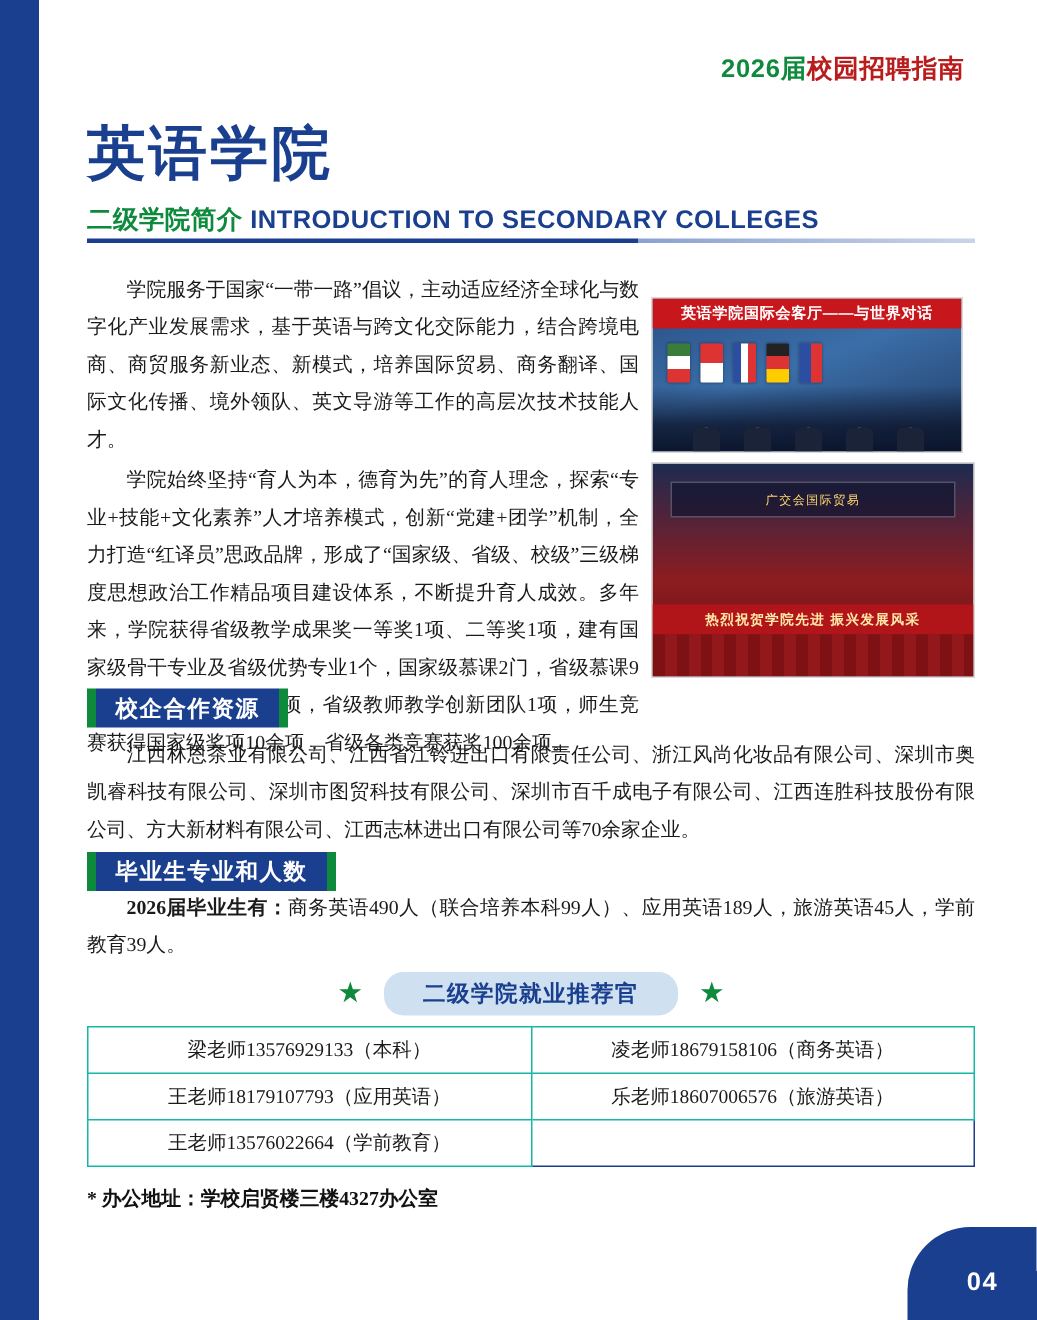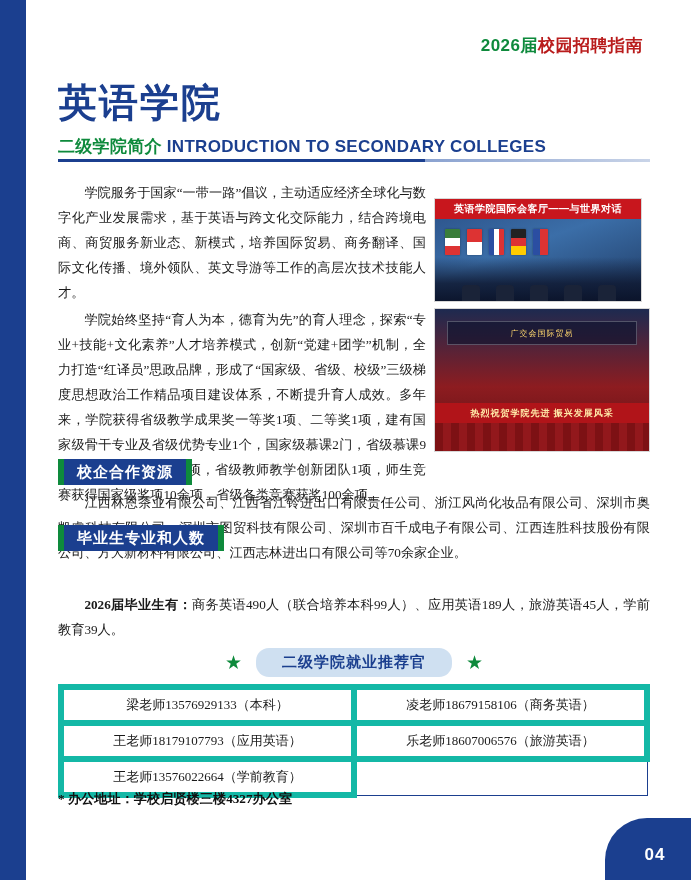--- a/index.html
+++ b/index.html
@@ -130,21 +130,20 @@
     width: 208px;
     height: 104px;
     background: linear-gradient(160deg, #2a4f86 0%, #3b6ea8 45%, #1f3a63 100%);
   }
   .photo-bot {
     left: 434px;
     top: 308px;
     width: 216px;
     height: 144px;
     background: linear-gradient(180deg, #1d2a50 0%, #8d1c20 55%, #5a1014 100%);
-    font-family: Liberation Serif, serif;
   }
   .photo-caption {
     position: absolute;
     left: 0;
     top: 0;
     width: 100%;
     background: #c8161d;
     color: #ffffff;
     font-size: 10px;
     font-weight: bold;
@@ -296,21 +295,21 @@
   
   .contacts {
     position: absolute;
     left: 58px;
     top: 684px;
     width: 592px;
     border: 1px solid #1b3f8f;
     border-collapse: collapse;
   }
   .contacts td {
-    border: 6px solid #14b8a6;
+    border: 1px solid #14b8a6;
     height: 28px;
     text-align: center;
     font-size: 13px;
     color: #1a1a1a;
     font-family: "Liberation Serif", serif;
     width: 50%;
   }
   .contacts td.empty { border: 1px solid #1b3f8f; }
 
   .address {
@@ -383,21 +382,21 @@
   <div class="section-head" style="left:58px; top:459px;">
     <div class="sh-bar"></div>
     <div class="sh-body">校企合作资源</div>
     <div class="sh-tail"></div>
   </div>
 
   <div class="para" style="left:58px; top:490px; width:592px;">
     <p>江西林恩茶业有限公司、江西省江铃进出口有限责任公司、浙江风尚化妆品有限公司、深圳市奥凯睿科技有限公司、深圳市图贸科技有限公司、深圳市百千成电子有限公司、江西连胜科技股份有限公司、方大新材料有限公司、江西志林进出口有限公司等70余家企业。</p>
   </div>
 
-  <div class="section-head" style="left:58px; top:525px;border-radius:10px;">
+  <div class="section-head" style="left:58px; top:568px;border-radius:10px;">
     <div class="sh-bar"></div>
     <div class="sh-body">毕业生专业和人数</div>
     <div class="sh-tail"></div>
   </div>
 
   <div class="para grad-count" style="left:58px; top:592px; width:592px;">
     <p><b>2026届毕业生有：</b><span>商务英语490人（联合培养本科99人）、应用英语189人，旅游英语45人，学前教育39人。</span></p>
   </div>
 
   <div class="rec-wrap">

